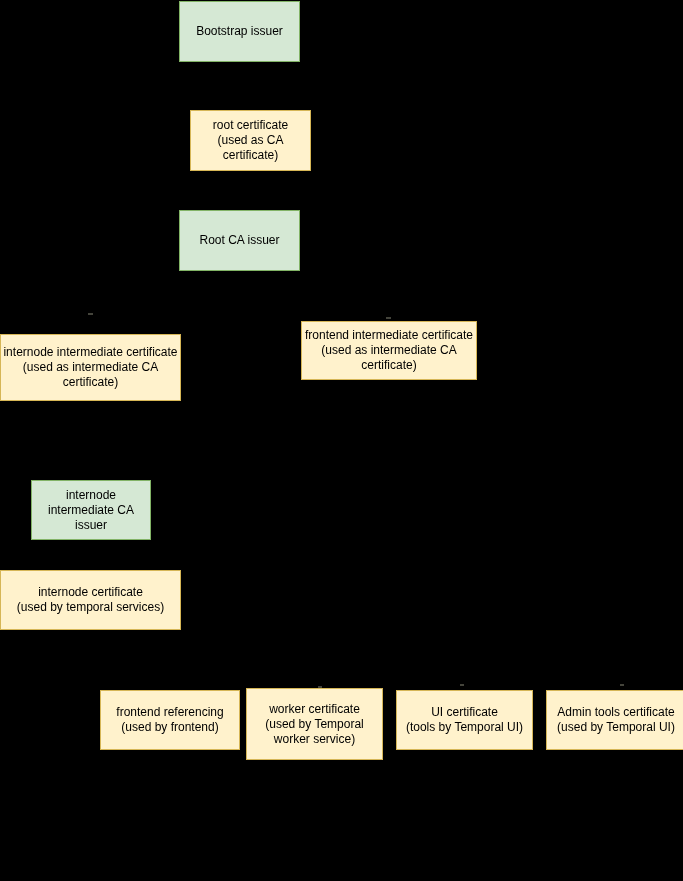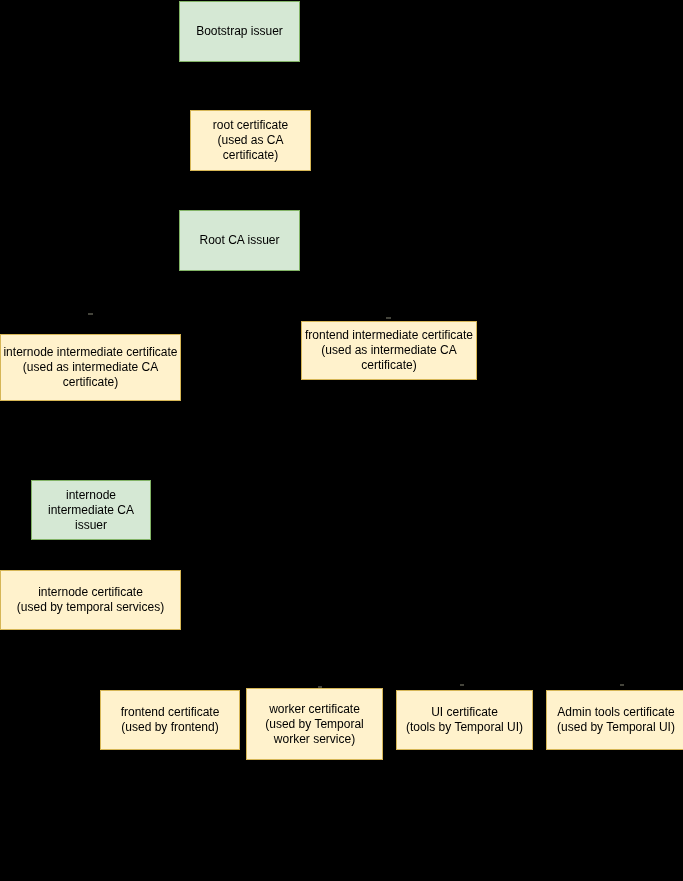--- a/index.html
+++ b/index.html
@@ -87,21 +87,21 @@
 certificate)</div>
 
   <div class="node green n-internode-int-issuer">internode
 intermediate CA
 issuer</div>
 
 
   <div class="node yellow n-internode-cert">internode certificate
 (used by temporal services)</div>
 
-  <div class="node yellow n-frontend-cert">frontend certificate
+  <div class="node yellow n-frontend-cert">frontend referencing
 (used by frontend)</div>
 
   <div class="node yellow n-worker-cert">worker certificate
 (used by Temporal
 worker service)</div>
 
   <div class="node yellow n-ui-cert">UI certificate
 (tools by Temporal UI)</div>
 
   <div class="node yellow n-admin-cert">Admin tools certificate

